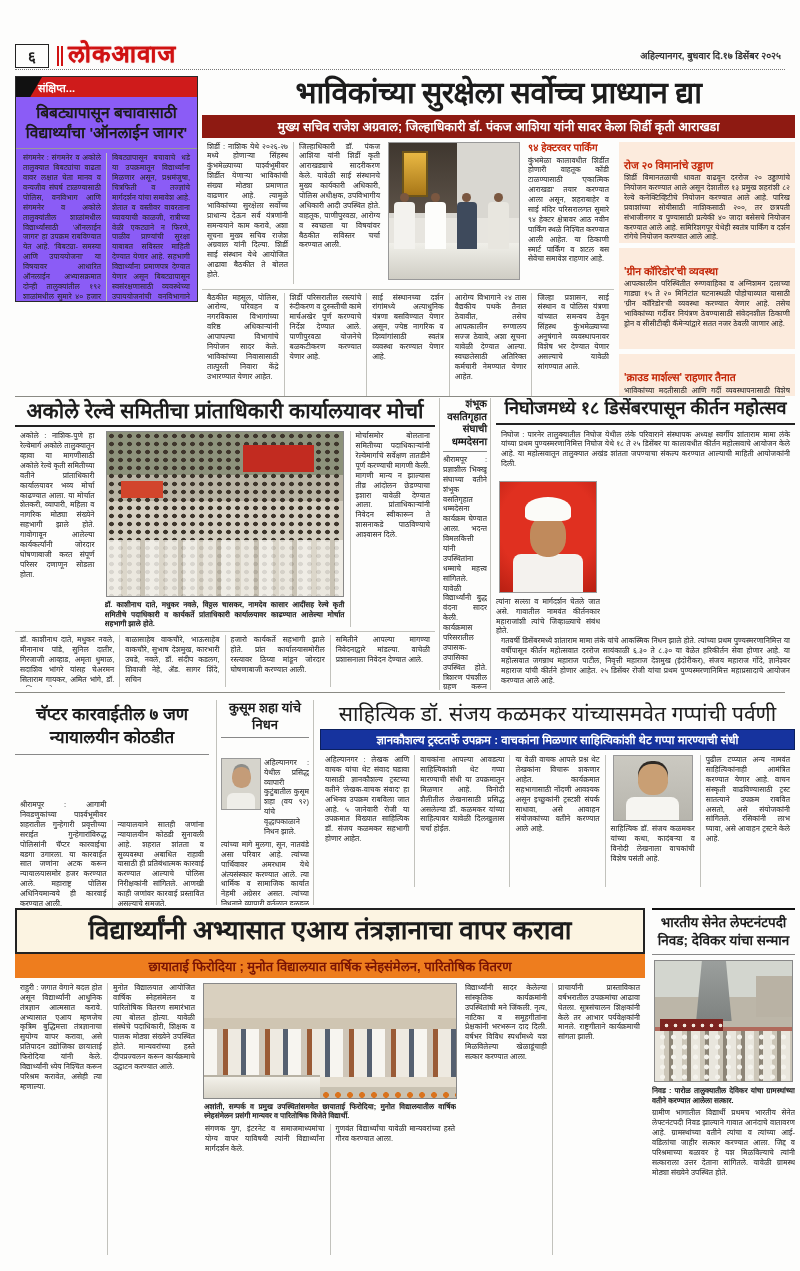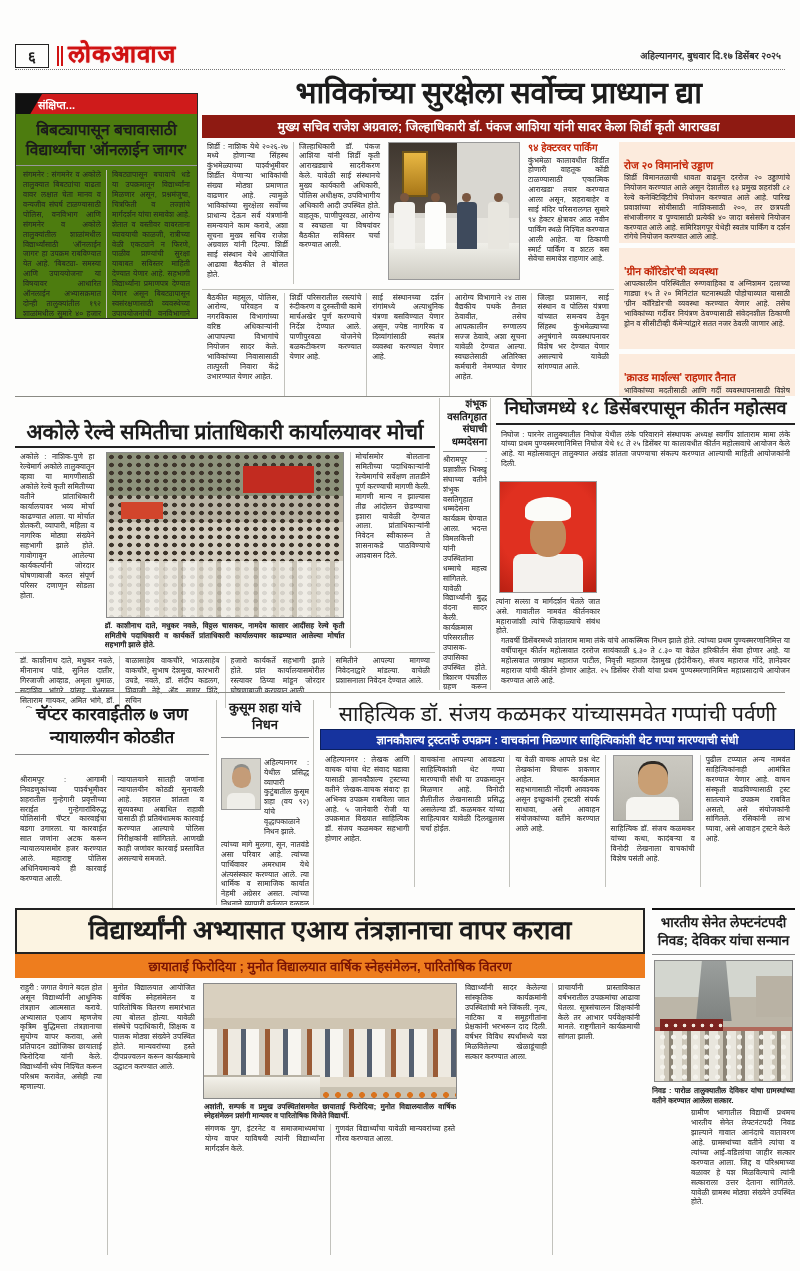--- a/index.html
+++ b/index.html
@@ -24,21 +24,21 @@
   .cols { display:flex; }
   .col { font-size:7.5px; line-height:1.32; text-align:justify; overflow:hidden;
          color:#232323; padding:0 5px; flex:1; }
   .col + .col { border-left:1px solid #c2c2bc; }
   .cap { font-size:7.3px; font-weight:bold; line-height:1.3; text-align:justify; overflow:hidden; }
 
   section { position:absolute; overflow:hidden; }
   .hrule { position:absolute; left:15px; width:770px; border-top:1px solid #8a8a84; }
 
   
-  .brief { left:15px; top:76px; width:183px; height:226px; border:1px solid #2a2a2a; background:#4d7c0f;margin-top:17px; }
+  .brief { left:15px; top:76px; width:183px; height:226px; border:1px solid #2a2a2a; background:#8b5cf6; }
   .brief-tabrow { display:flex; height:20px; }
   .brief-corner { width:26px; height:20px; background:#111; clip-path:polygon(0 0,100% 0,55% 100%,0 100%); }
   .brief-tab { flex:1; background:#cf1b1b; color:#fff; font-size:11px; font-weight:bold;
                display:flex; align-items:center; padding-left:8px; margin-left:-12px; }
   .brief-head { font-size:15.5px; font-weight:800; text-align:center; line-height:1.3;
                 padding:6px 6px 5px; border-bottom:1px solid #999; }
   .brief-body { display:flex; height:225px; padding:4px 2px; }
 
   
   .lead { left:202px; top:74px; width:593px; height:322px; }
@@ -65,21 +65,21 @@
   .p3 { left:52%; background:#3e4a5c; } .p4 { left:76%; background:#e8e6df; }
   .park-col { width:122px; }
   .redhead { color:#c32708; font-weight:800; font-size:10px; line-height:1.2; margin-bottom:2px; }
   .lead-botrow { display:flex; height:112px; margin-top:5px; border-top:1px solid #c2c2bc; padding-top:3px; }
   .boxcol { width:176px; margin-left:5px; display:flex; flex-direction:column; gap:5px; }
   .pbox { background:#fcebdd; padding:17px 5px; flex:1; overflow:hidden; }
   .pbox .redhead { font-size:10.5px; }
   .pbox .col { padding:0; border:none; }
 
   
-  .akole { left:15px; top:419px; width:420px; height:292px; }
+  .akole { left:15px; top:398px; width:420px; height:292px; }
   .ak-head { font-size:21px; font-weight:800; text-align:center; line-height:1.2;
              border-bottom:2px solid #222; padding-bottom:2px; }
   .ak-mid { display:flex; margin-top:4px; height:196px; }
   .ak-side { width:80px; }
   .ak-photo-wrap { width:244px; margin:0 3px; }
   .ph-morcha { width:238px; height:166px; margin:0 auto; border:1px solid #888; position:relative;
     background:
       radial-gradient(circle, #3e362c 2.1px, transparent 2.6px) 0 0/9px 8px,
       linear-gradient(#8d927b 0 26%, #b9b4a4 26% 42%, #d4cec0 42% 100%);
     }
@@ -110,21 +110,21 @@
                             background:#f4f2ee; border-radius:8px 8px 0 0; }
   .portrait-nighoj .face { position:absolute; left:31%; top:30%; width:38%; height:38%;
                            border-radius:45%; background:#c08a5c; }
   .portrait-nighoj .topi { position:absolute; left:26%; top:14%; width:48%; height:22%;
                            border-radius:50% 50% 20% 20%; background:#fbfbf8; }
 
   
   .chapter { left:15px; top:704px; width:194px; height:209px; }
   .ch-head { font-size:17px; font-weight:700; text-align:center; line-height:1.35;
              border-bottom:1px solid #888; padding-bottom:4px; }
-  .ch-body { display:flex; height:150px; margin-top:20px; }
+  .ch-body { display:flex; height:150px; margin-top:4px;align-items:flex-end; }
 
   .kusum { left:216px; top:700px; width:98px; height:205px; border-left:1px solid #c2c2bc;
            border-right:1px solid #c2c2bc; padding:0 4px; }
   .ku-head { font-size:13px; font-weight:700; text-align:center; line-height:1.3;
              border-bottom:1px solid #888; padding-bottom:3px; margin-bottom:3px; }
   .ku-row { display:flex; gap:3px;margin-top:20px; }
   .portrait-kusum { width:40px; height:52px; flex:none; border:1px solid #999; position:relative; background:#d6d4cc; }
   .portrait-kusum::before { content:""; position:absolute; left:25%; top:16%; width:50%; height:42%;
                             border-radius:46%; background:#c49c78; box-shadow:0 -4px 0 -1px #8d8d89; }
   .portrait-kusum::after { content:""; position:absolute; bottom:0; left:12%; width:76%; height:32%;
@@ -172,21 +172,21 @@
              background:linear-gradient(#d3d6cf 0 30%, #bcb6a8 30% 55%, #b06a5c 55% 100%); overflow:hidden; }
   .ph-army .monu { position:absolute; left:30%; top:-6%; width:26%; height:56%;
                    background:linear-gradient(#9ea2a0,#7e8280); clip-path:polygon(18% 0,82% 0,100% 100%,0 100%); }
   .ph-army .bldg { position:absolute; right:0; top:12%; width:26%; height:34%; background:#b9b2a4; }
   .ph-army .crowd { position:absolute; left:0; bottom:0; width:100%; height:42%;
     background:
       radial-gradient(circle, #f4f2ec 2.2px, transparent 2.8px) 2px 1px/11px 10px,
       repeating-linear-gradient(90deg,#e9e6dd 0 9px,#ccc6b8 9px 14px,#8d8577 14px 18px); }
   .ph-army .table { position:absolute; left:4%; top:48%; width:46%; height:26%;
     background:radial-gradient(circle,#f0e6da 1.6px,transparent 2.1px) 2px 2px/9px 9px,#7c2420; }
-  .army .col { padding:0; border:none;margin-left:39px; }
+  .army .col { padding:0; border:none; }
 </style>
 </head>
 <body>
 
 <div class="page">
 
   <div class="hdr">
     <div class="pageno">६</div>
     <div class="mastbars"></div>
     <div class="masthead">लोकआवाज</div>

